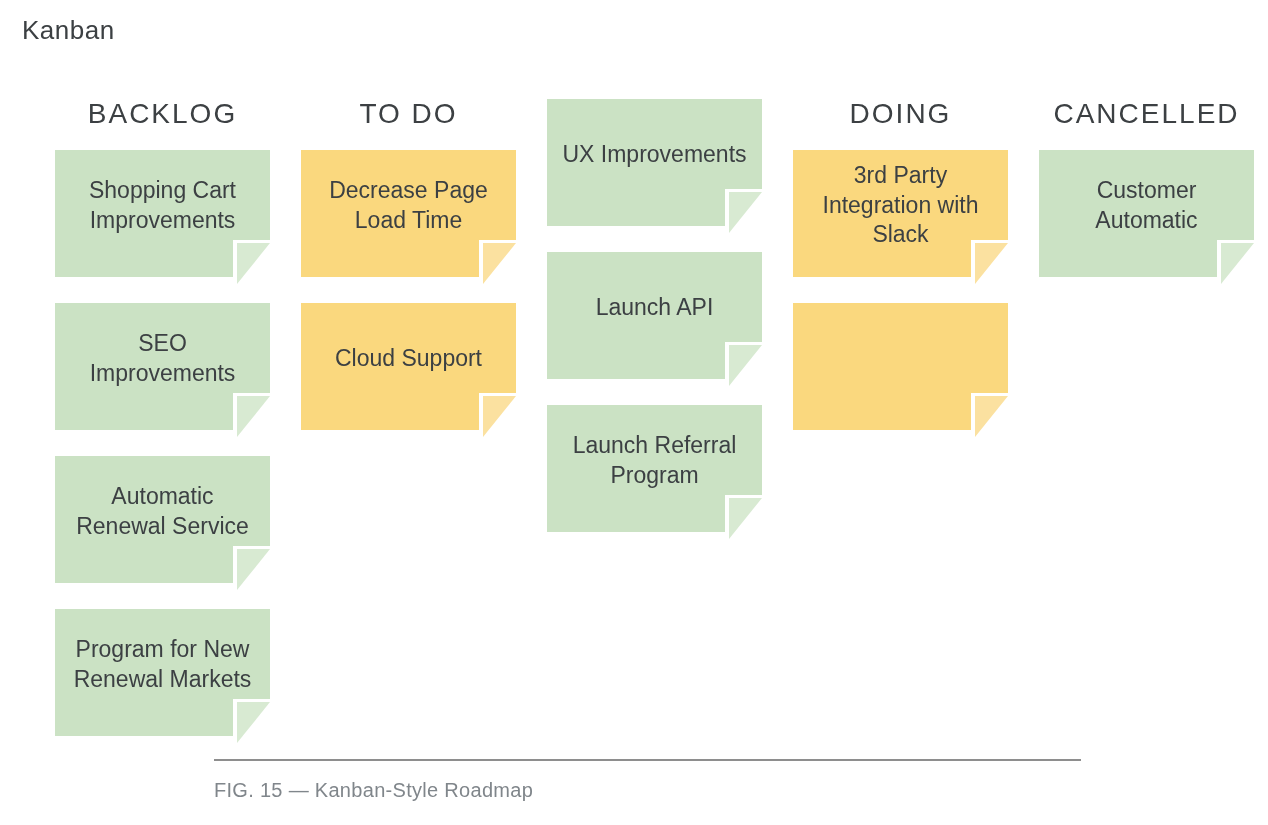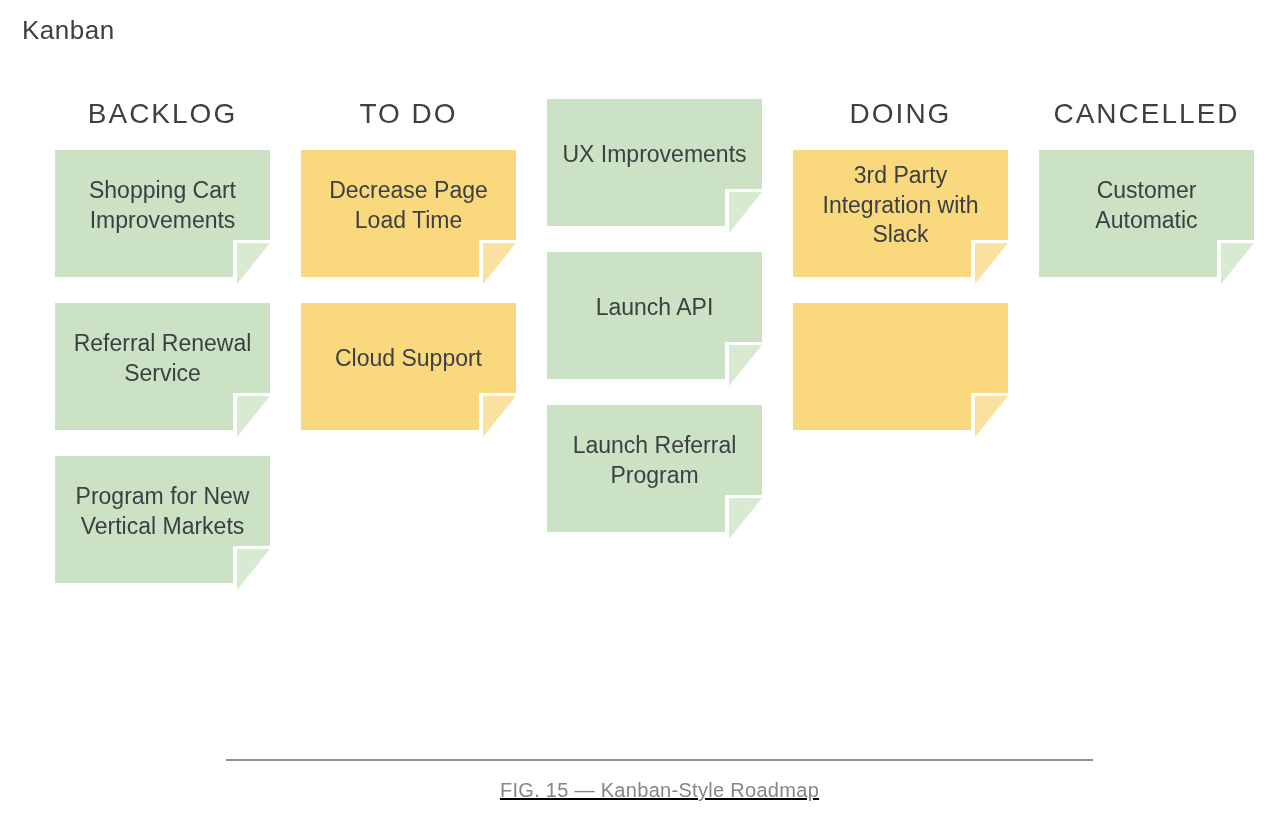--- a/index.html
+++ b/index.html
@@ -85,25 +85,23 @@
     position: absolute;
     top: 3px;
     right: 0;
     width: 33px;
     height: 41px;
     background: var(--fold-color, #d8ead2);
     clip-path: polygon(0 0, 100% 0, 0 100%);
   }
   .figure-caption-block {
     position: absolute;
-    left: 226px;
+    left: 214px;
     top: 759px;
     width: 867px;
-    text-align: center;
-    text-decoration: underline;
   }
   .caption-rule {
     width: 867px;
     height: 2px;
     background: var(--rule, #8e8e8e);
   }
   .caption-text {
     margin-top: 18px;
     font-size: 20px;
     color: var(--caption-text, #80868b);
@@ -119,28 +117,32 @@
 
   <div class="board">
   <div class="column">
     <div class="col-header">BACKLOG</div>
     <div class="cards">
   <div class="note note--green">
     <span class="note-text">Shopping Cart Improvements</span>
     <span class="fold"></span>
   </div>
 
-
-  <div class="note note--green">
-    <span class="note-text">Referral Renewal Service</span>
-    <span class="fold"></span>
-  </div>
-
-  <div class="note note--green">
-    <span class="note-text">Program for New Vertical Markets</span>
+  <div class="note note--green">
+    <span class="note-text">SEO Improvements</span>
+    <span class="fold"></span>
+  </div>
+
+  <div class="note note--green">
+    <span class="note-text">Automatic Renewal Service</span>
+    <span class="fold"></span>
+  </div>
+
+  <div class="note note--green">
+    <span class="note-text">Program for New Renewal Markets</span>
     <span class="fold"></span>
   </div>
 </div>
   </div>
 
   <div class="column">
     <div class="col-header">TO DO</div>
     <div class="cards">
   <div class="note note--yellow">
     <span class="note-text">Decrease Page Load Time</span>

